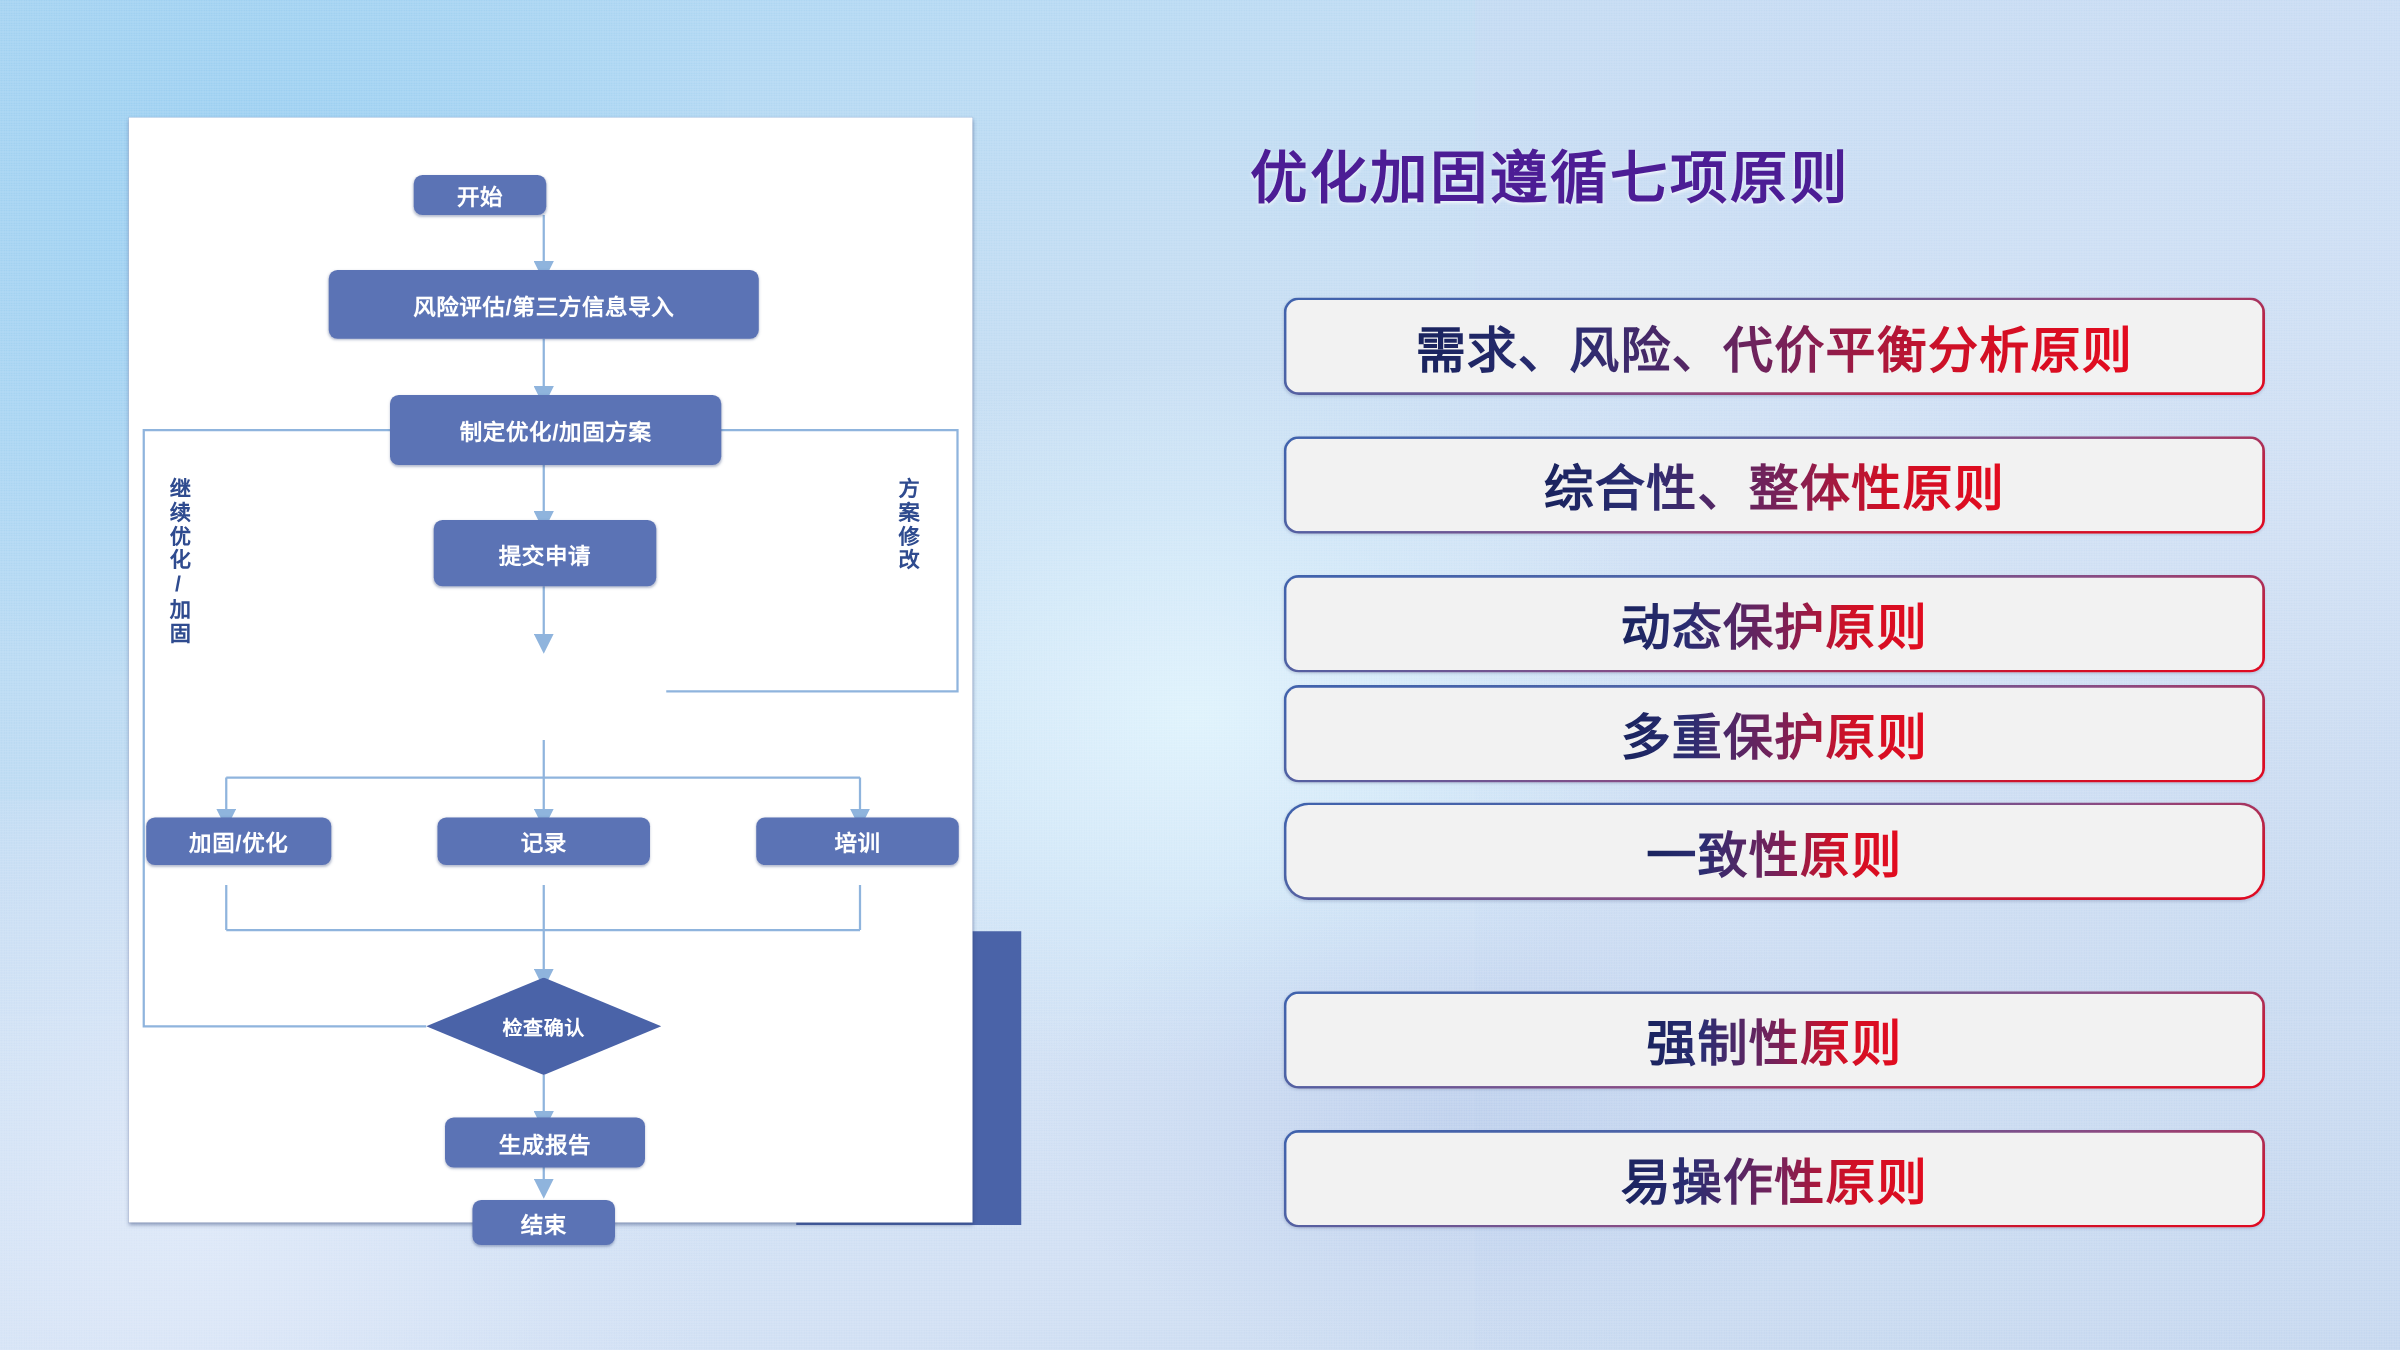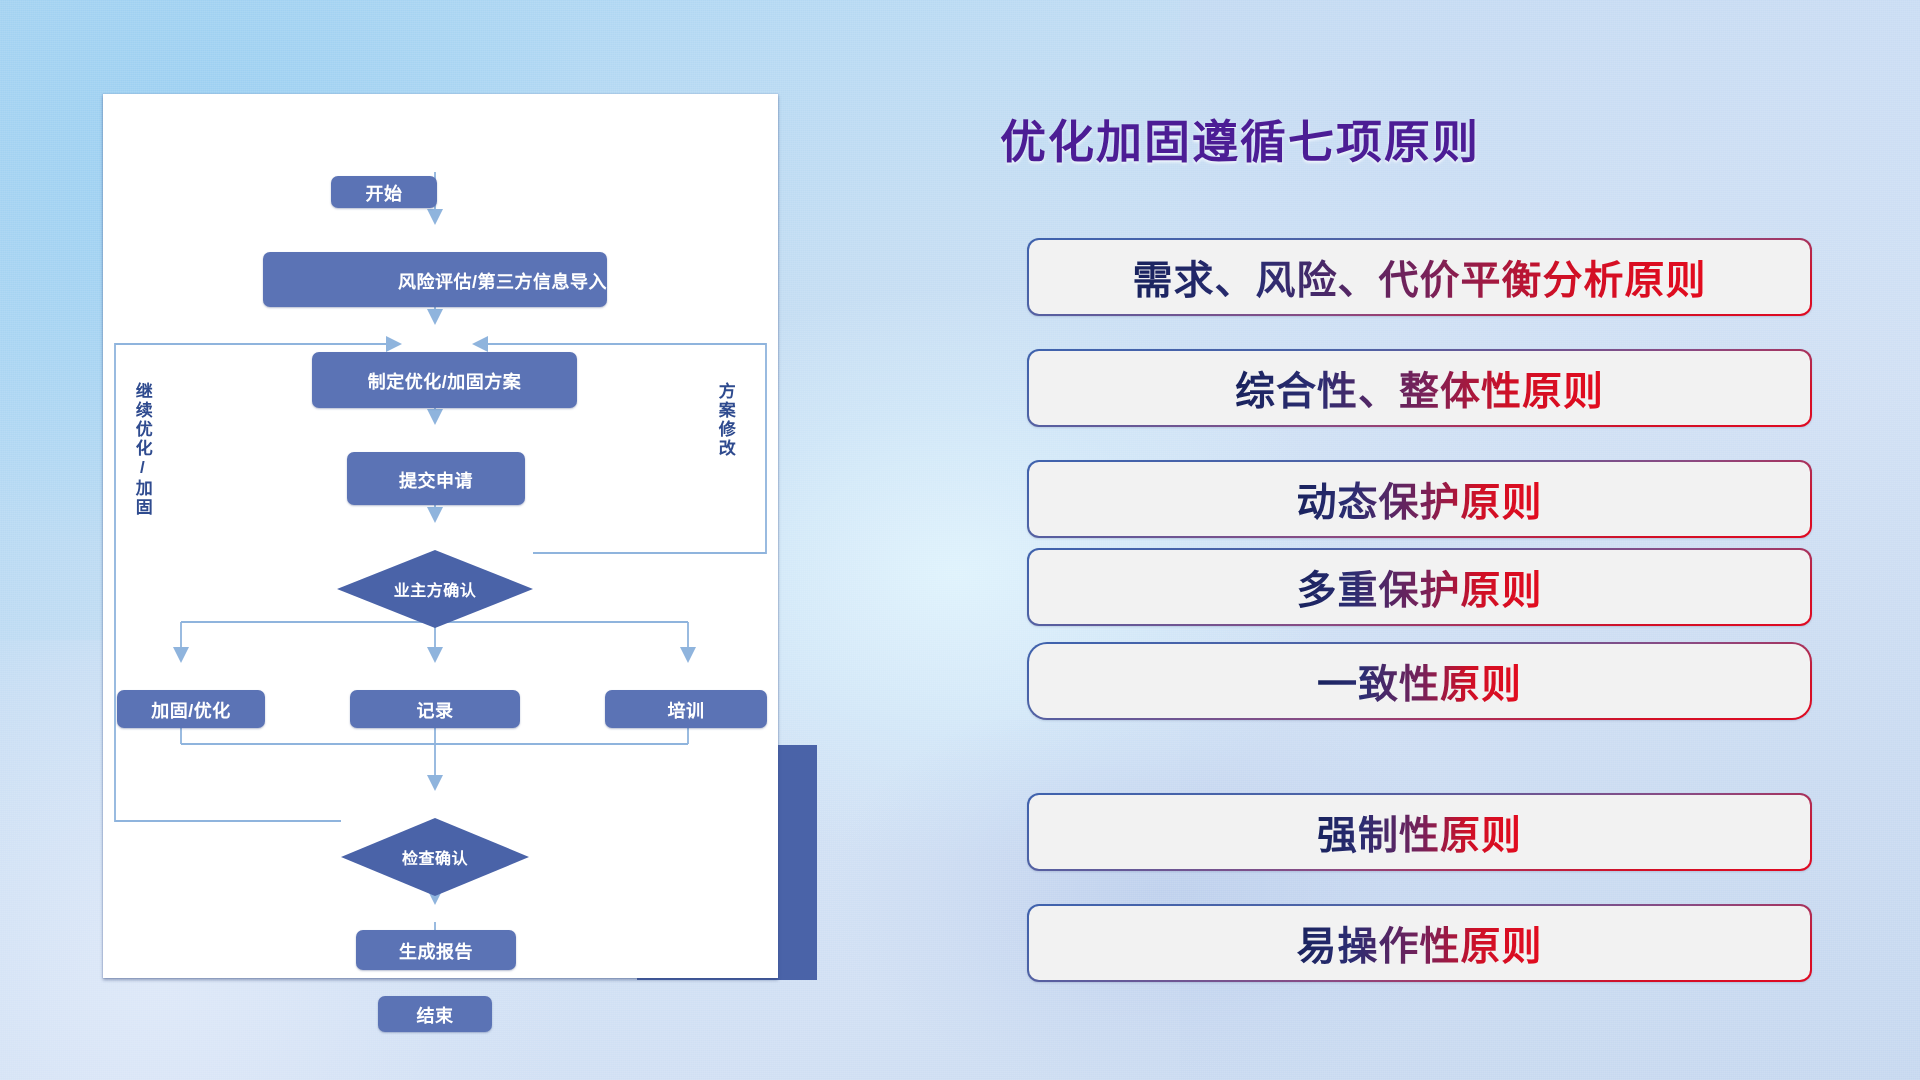--- a/index.html
+++ b/index.html
@@ -54,21 +54,20 @@
     box-shadow:0 2px 3px rgba(40,60,110,.45), 0 0 0 .5px rgba(90,115,175,.25);
   }
 
   .flow-svg{position:absolute;left:0;top:0;width:675px;height:884px;}
 
   .node{
     position:absolute;box-sizing:border-box;
     display:flex;align-items:center;justify-content:center;
     color:#ffffff;font-weight:bold;white-space:nowrap;
     letter-spacing:.5px;
-    margin-top:36px;
   }
   .node-box{
     background:#5b73b5;border-radius:7px;
     box-shadow:0 1px 2px rgba(45,65,120,.35);
     font-size:18px;
   }
   .node-diamond{
     font-size:16px;color:#ffffff;background:#4a63a8;
     clip-path:polygon(50% 0%,100% 50%,50% 100%,0% 50%);
     border-radius:0;
@@ -162,35 +161,32 @@
         <path d="M238,727 L12,727 L12,250 L290,250" marker-end="url(#ahl)"></path>
 
         <path d="M430,459 L663,459 L663,250 L378,250" marker-end="url(#ahl)"></path>
       </g>
     </svg>
 
     <div class="node node-box" style="left:228px;top:46px;width:106px;height:32px;">
       <span>开始</span>
     </div>
 
-    <div class="node node-box" style="left:160px;top:122px;width:344px;height:55px;justify-content:flex-end;">
+    <div class="node node-box" style="left:160px;top:122px;width:344px;height:55px;">
       <span>风险评估/第三方信息导入</span>
     </div>
 
     <div class="node node-box" style="left:209px;top:222px;width:265px;height:56px;">
       <span>制定优化/加固方案</span>
     </div>
 
     <div class="node node-box" style="left:244px;top:322px;width:178px;height:53px;">
       <span>提交申请</span>
     </div>
 
-    <div class="node node-diamond" style="left:234px;top:420px;width:196px;height:78px;">
-      <span>业主方确认</span>
-    </div>
 
     <div class="node node-box" style="left:14px;top:560px;width:148px;height:38px;">
       <span>加固/优化</span>
     </div>
 
     <div class="node node-box" style="left:247px;top:560px;width:170px;height:38px;">
       <span>记录</span>
     </div>
 
     <div class="node node-box" style="left:502px;top:560px;width:162px;height:38px;">

